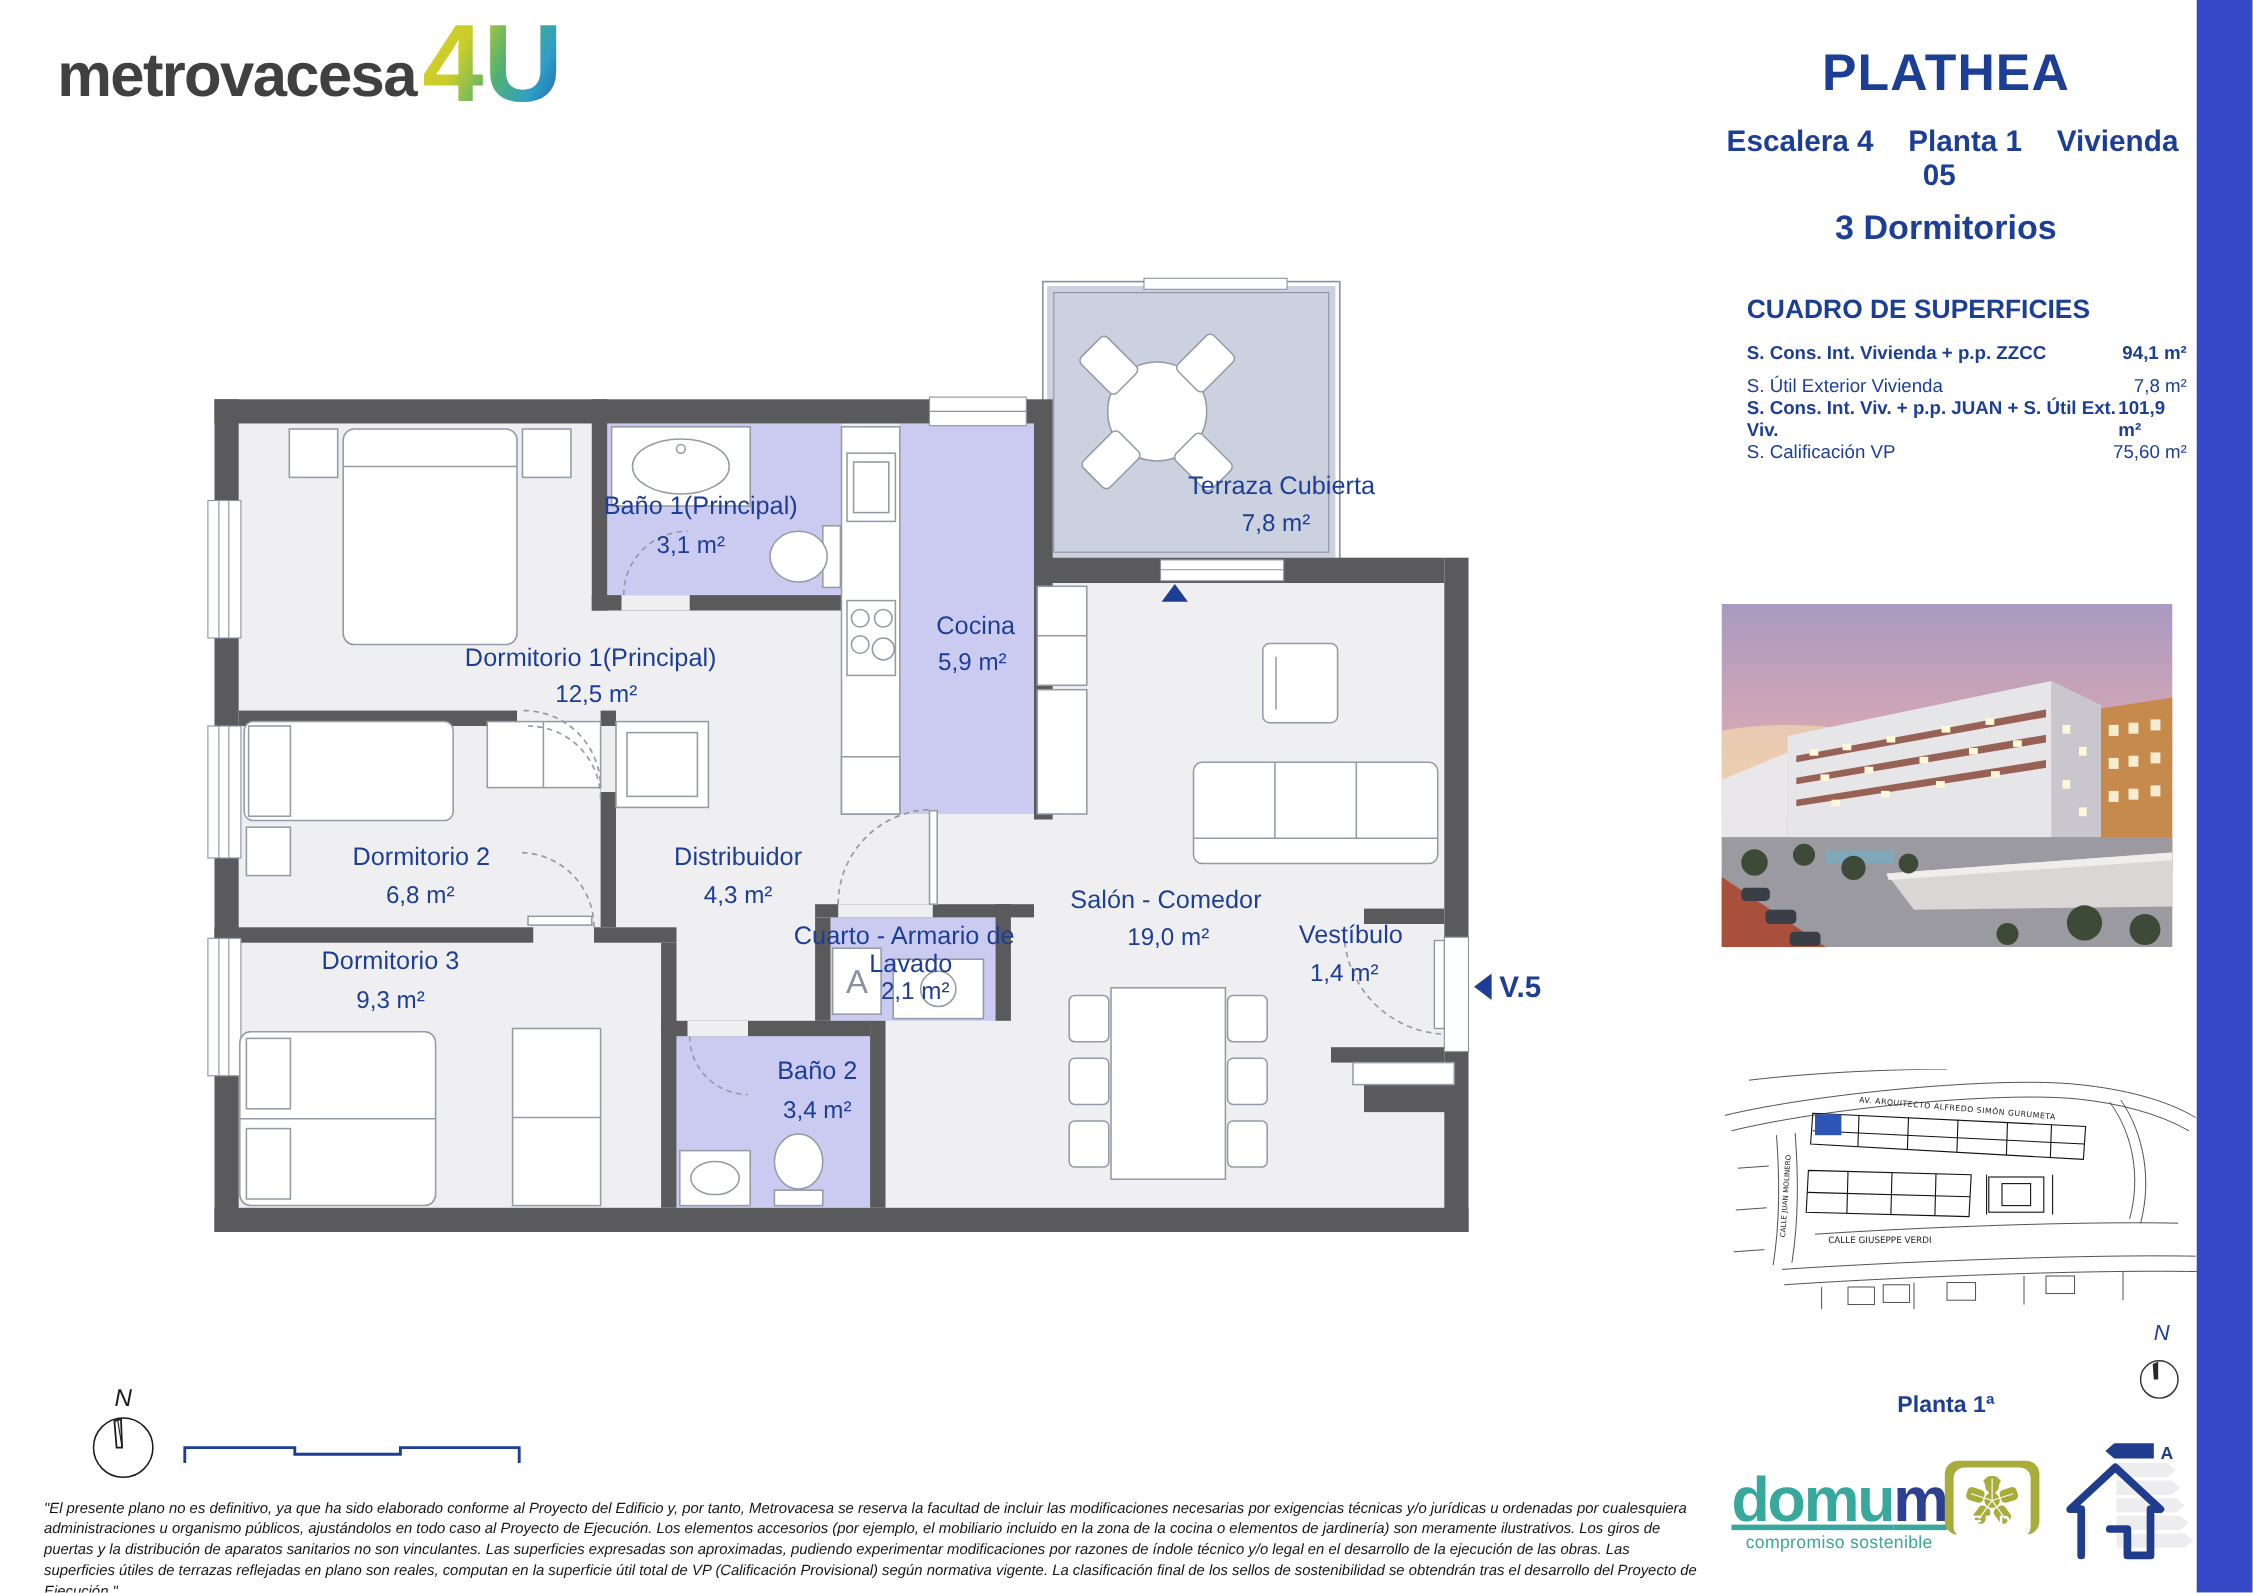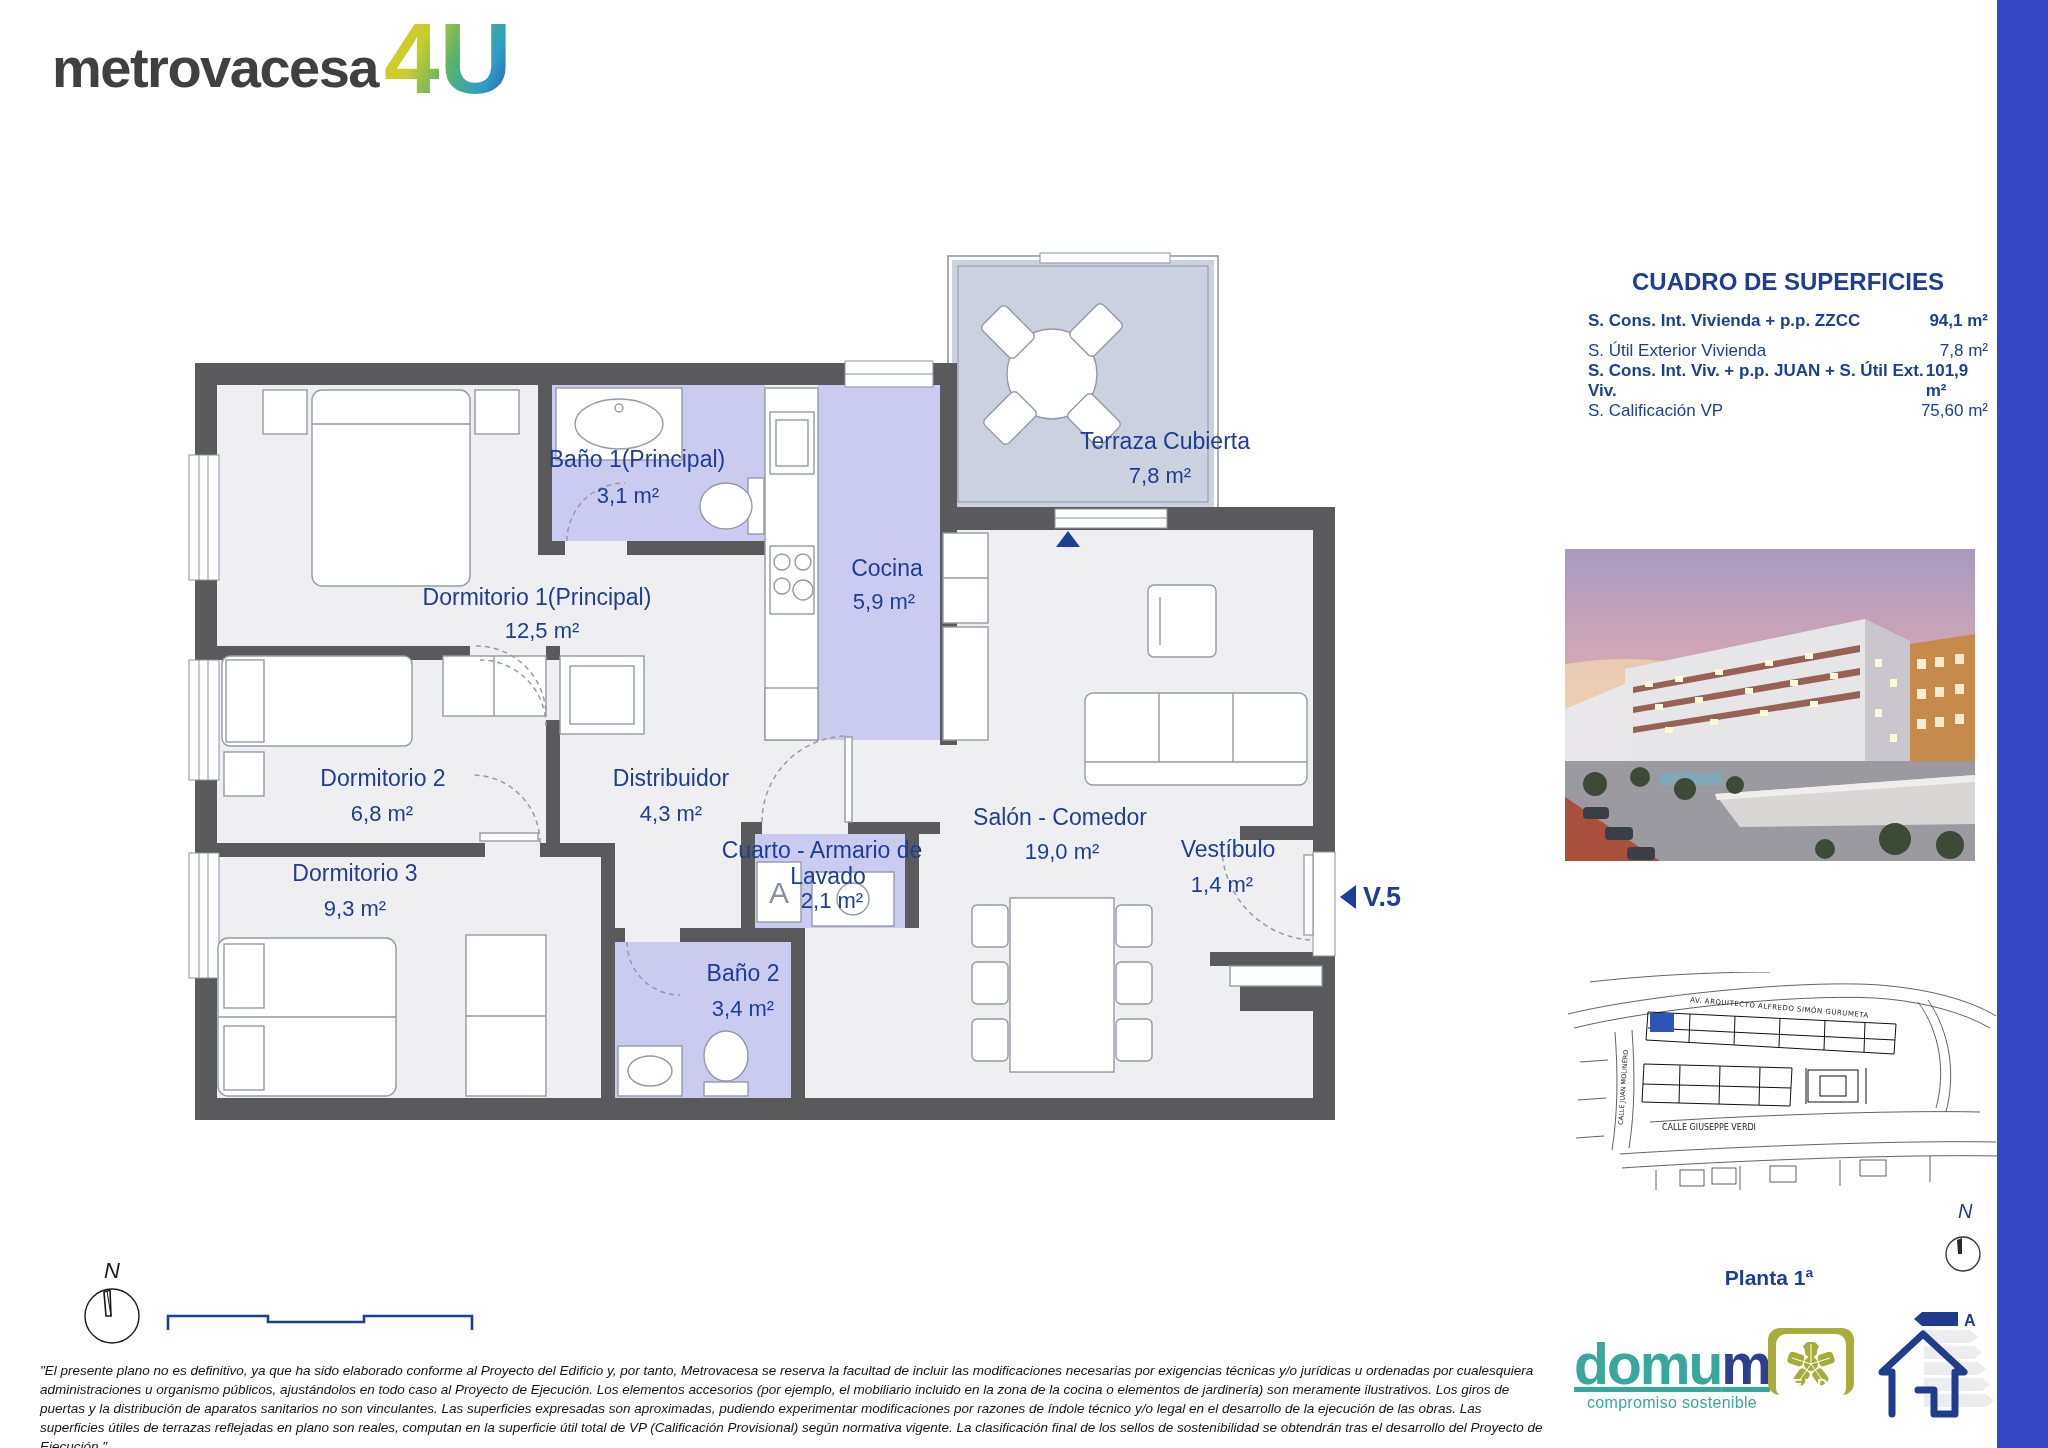--- a/index.html
+++ b/index.html
@@ -11,21 +11,21 @@
   .logo .suffix{font-size:100px;font-weight:bold;line-height:.88;margin-left:6px;
      background:linear-gradient(115deg,#d9ce25 0%,#c8cd2c 30%,#53b171 55%,#2e9ec7 78%,#2559a8 100%);
      -webkit-background-clip:text;background-clip:text;color:transparent;}
   
   .right-panel{position:absolute;left:1540px;top:42px;width:458px;text-align:center;color:#1c3e94;}
   .project-title{font-size:47px;font-weight:bold;letter-spacing:1px;line-height:1;}
   .unit-line{margin-top:24px;font-size:27px;font-weight:600;}
   .unit-line span{margin:0 12px;}
   .bedrooms{margin-top:14px;font-size:31px;font-weight:bold;}
   .surfaces{position:absolute;left:1588px;top:268px;width:400px;color:#1c3e94;}
-  .surfaces .s-title{text-align:center;font-size:24px;font-weight:bold;margin-bottom:10px;}
+  .surfaces .s-title{text-align:left;font-size:24px;font-weight:bold;margin-bottom:10px;}
   .s-row{display:flex;justify-content:space-between;font-size:17px;height:30px;align-items:center;}
   .s-row.bold{font-weight:bold;}
   
   .photo{position:absolute;left:1565px;top:549px;width:410px;height:312px;}
   
   .siteplan{position:absolute;left:1560px;top:972px;width:440px;height:218px;}
   .planta-caption{position:absolute;left:1540px;top:1266px;width:458px;text-align:center;
                   color:#1c3e94;font-size:21px;font-weight:600;}
   .compass-right{position:absolute;left:1936px;top:1200px;}
   .compass-left{position:absolute;left:76px;top:1258px;}
@@ -53,20 +53,29 @@
 </head>
 <body>
 
 <div id="page">
 
   <div class="logo">
     <span class="word">metrovacesa</span>
     <span class="suffix">4U</span>
   </div>
 
+  <div class="right-panel">
+    <div class="project-title">PLATHEA</div>
+    <div class="unit-line">
+      <span>Escalera 4</span>
+      <span>Planta 1</span>
+      <span>Vivienda 05</span>
+    </div>
+    <div class="bedrooms">3 Dormitorios</div>
+  </div>
 
   <div class="surfaces">
     <div class="s-title">CUADRO DE SUPERFICIES</div>
     <div class="s-row bold">
       <span>S. Cons. Int. Vivienda + p.p. ZZCC</span>
         <span>94,1 m²</span>
     </div>
     <div class="s-row">
       <span>S. Útil Exterior Vivienda</span>
         <span>7,8 m²</span>

